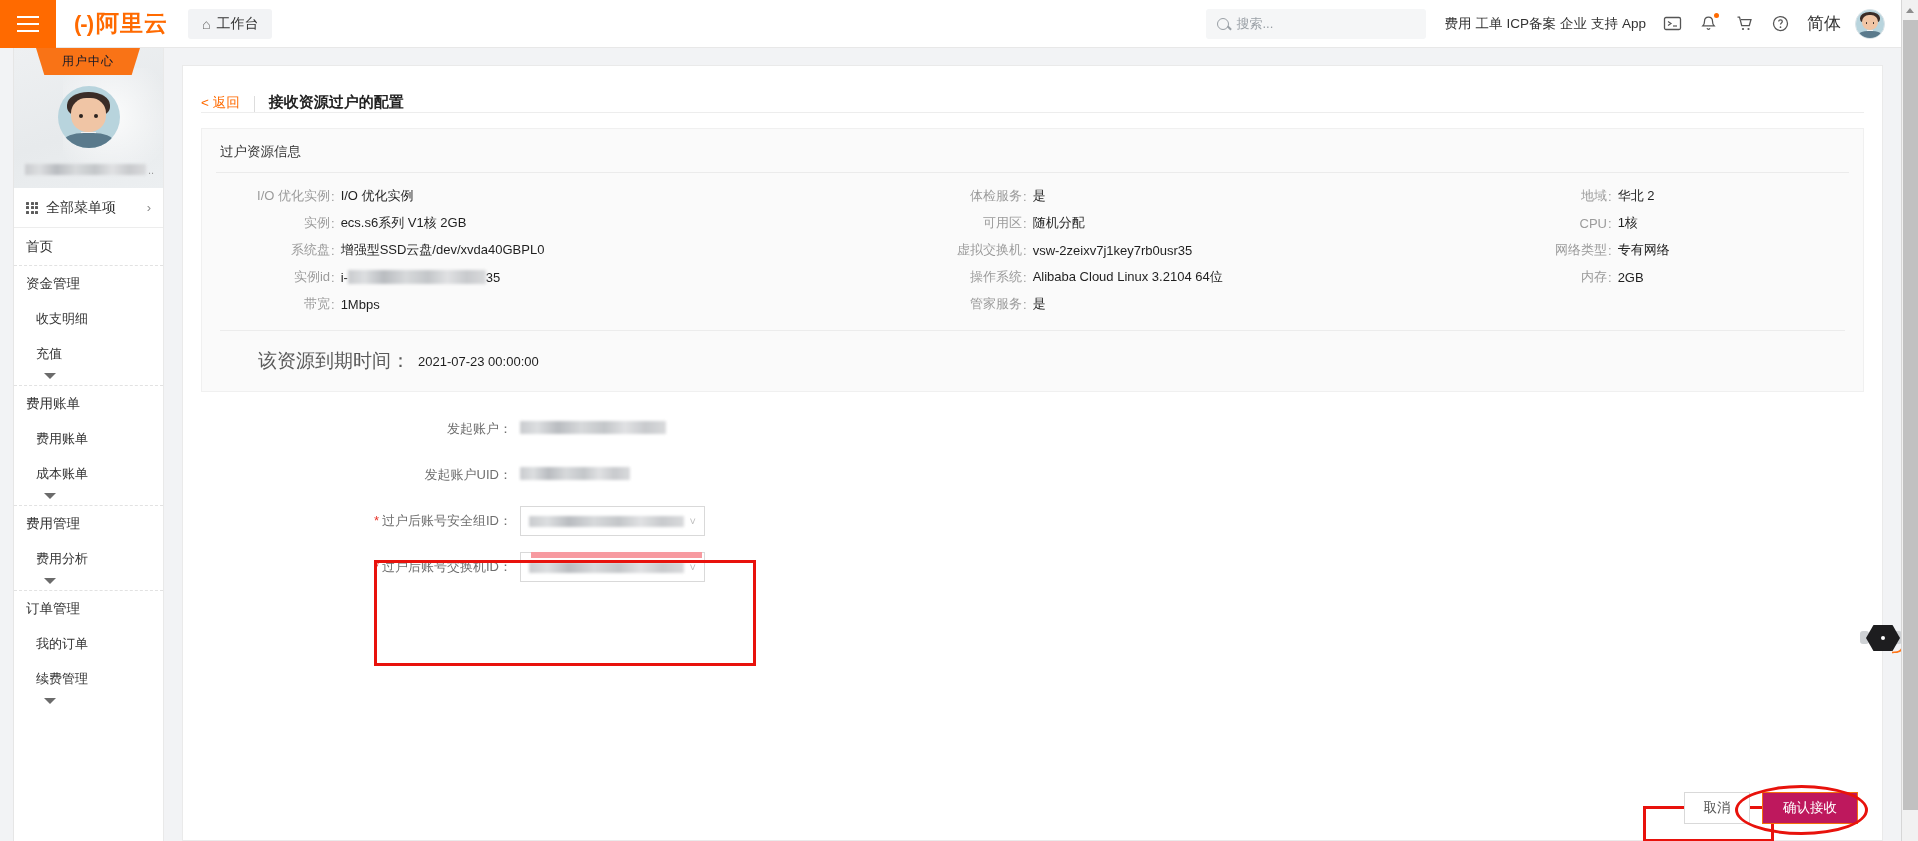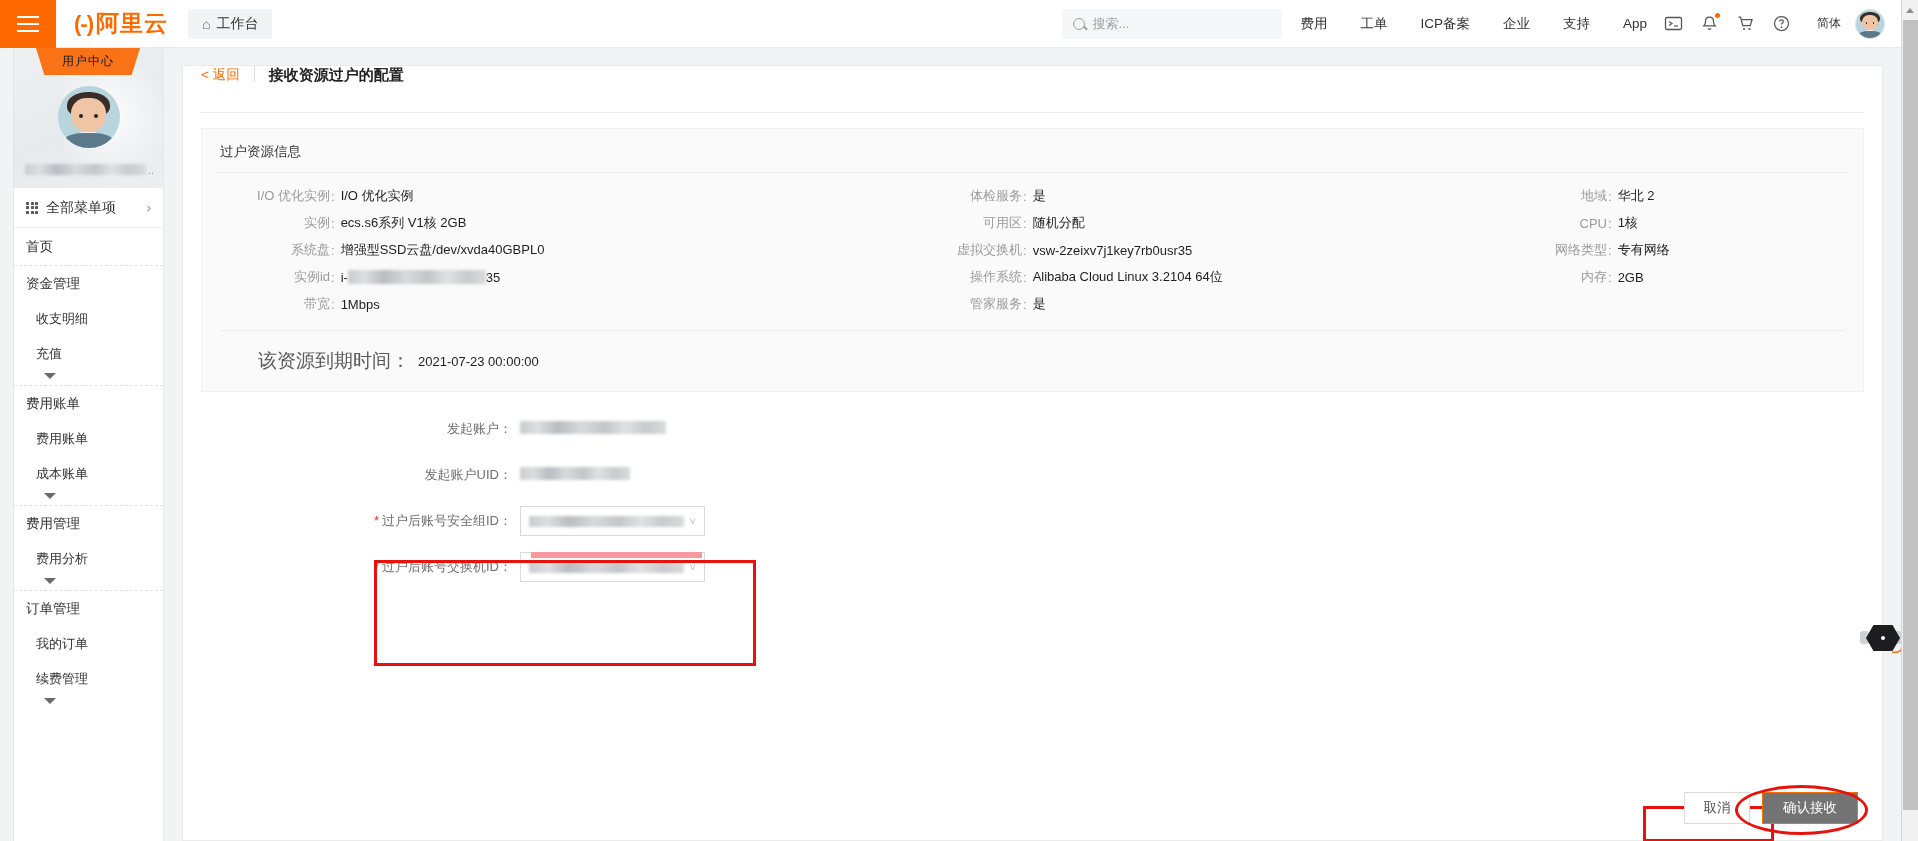--- a/index.html
+++ b/index.html
@@ -45,30 +45,30 @@
     color: #9aa0a6; font-size: 13px; flex: none; margin-right: 18px;
   }
   .search-box .mag {
     width: 12px; height: 12px; border: 1.6px solid #9aa0a6; border-radius: 50%;
     position: relative; flex: none;
   }
   .search-box .mag::after {
     content: ""; position: absolute; width: 5px; height: 1.6px; background: #9aa0a6;
     transform: rotate(45deg); right: -4px; bottom: 0px;
   }
-  .nav-links { display: flex; align-items: center; gap: 33px; flex: none; }
+  .nav-links { display: flex; align-items: center; gap: 4px; flex: none; }
   .nav-links .nl { color: #333; font-size: 13.5px; cursor: pointer; white-space: nowrap; }
   .nav-icons { display: flex; align-items: center; gap: 17px; margin-left: 17px; flex: none; }
   .ni { width: 19px; height: 19px; position: relative; cursor: pointer; color: #555; }
   .ni svg { display: block; }
   .badge-dot {
     position: absolute; top: -1px; right: -1px; width: 5px; height: 5px;
     border-radius: 50%; background: #ff6a00;
   }
-  .lang { font-size: 12px; color: #333; cursor: pointer; margin-left: 26px; flex: none; }
+  .lang { font-size: 17px; color: #333; cursor: pointer; margin-left: 17px; flex: none; }
   .avatar-top {
     width: 30px; height: 30px; border-radius: 50%; margin-left: 14px; margin-right: 16px;
     background: #b8d4dd; overflow: hidden; flex: none; cursor: pointer;
     position: relative; border: 1px solid #dbe4e8;
   }
 
   
   .face { position: absolute; inset: 0; }
   .face .hair { position: absolute; left: 16%; top: 9%; width: 68%; height: 42%;
     background: #3a2c27; border-radius: 50% 50% 42% 42%; }
@@ -176,21 +176,21 @@
   
   .content-area {
     position: absolute; top: 48px; left: 165px; right: 17px; bottom: 0;
     background: #f2f3f5; overflow: hidden;
   }
   .card {
     position: absolute; top: 17px; left: 17px; right: 18px; bottom: 0;
     background: #fff; border: 1px solid #eaeaea;
   }
   .card-head {
-    display: flex; align-items: flex-start; gap: 14px;
+    display: flex; align-items: flex-end; gap: 14px;
     height: 46px; padding: 0 22px 0 18px;
   }
   .back-link { color: #ff6a00; font-size: 13.5px; cursor: pointer; white-space: nowrap; }
   .vdiv { width: 1px; height: 16px; background: #ddd; }
   .page-title { font-size: 15px; color: #222; font-weight: bold; }
   .head-rule { height: 1px; background: #ededed; margin: 0 18px; }
 
   .info-panel {
     margin: 15px 18px 0 18px; background: #fafafa; border: 1px solid #f0f0f0;
   }
@@ -266,21 +266,21 @@
   .redbox-agree { left: 1460px; top: 740px; width: 131px; height: 36px; }
 
   .footer-btns {
     position: absolute; right: 24px; bottom: 16px; display: flex; align-items: center; gap: 12px;
   }
   .btn {
     height: 32px; min-width: 66px; padding: 0 18px; font-size: 13.5px;
     display: inline-flex; align-items: center; justify-content: center; cursor: pointer;
   }
   .btn-cancel { background: #fff; border: 1px solid #d9d9d9; color: #555; }
-  .btn-primary { background: #737373; border: 1px solid #f5710a; color: #fff; min-width: 96px; }
+  .btn-primary { background: #be185d; border: 1px solid #f5710a; color: #fff; min-width: 96px; }
 
   .red-ellipse {
     position: absolute; right: 14px; bottom: 5px; width: 133px; height: 50px;
     border: 3px solid #e8120c; border-radius: 50%; pointer-events: none;
   }
 
   .float-widget {
     position: absolute; right: 12px; bottom: 188px; width: 46px; height: 30px;
     z-index: 45; cursor: pointer;
   }

